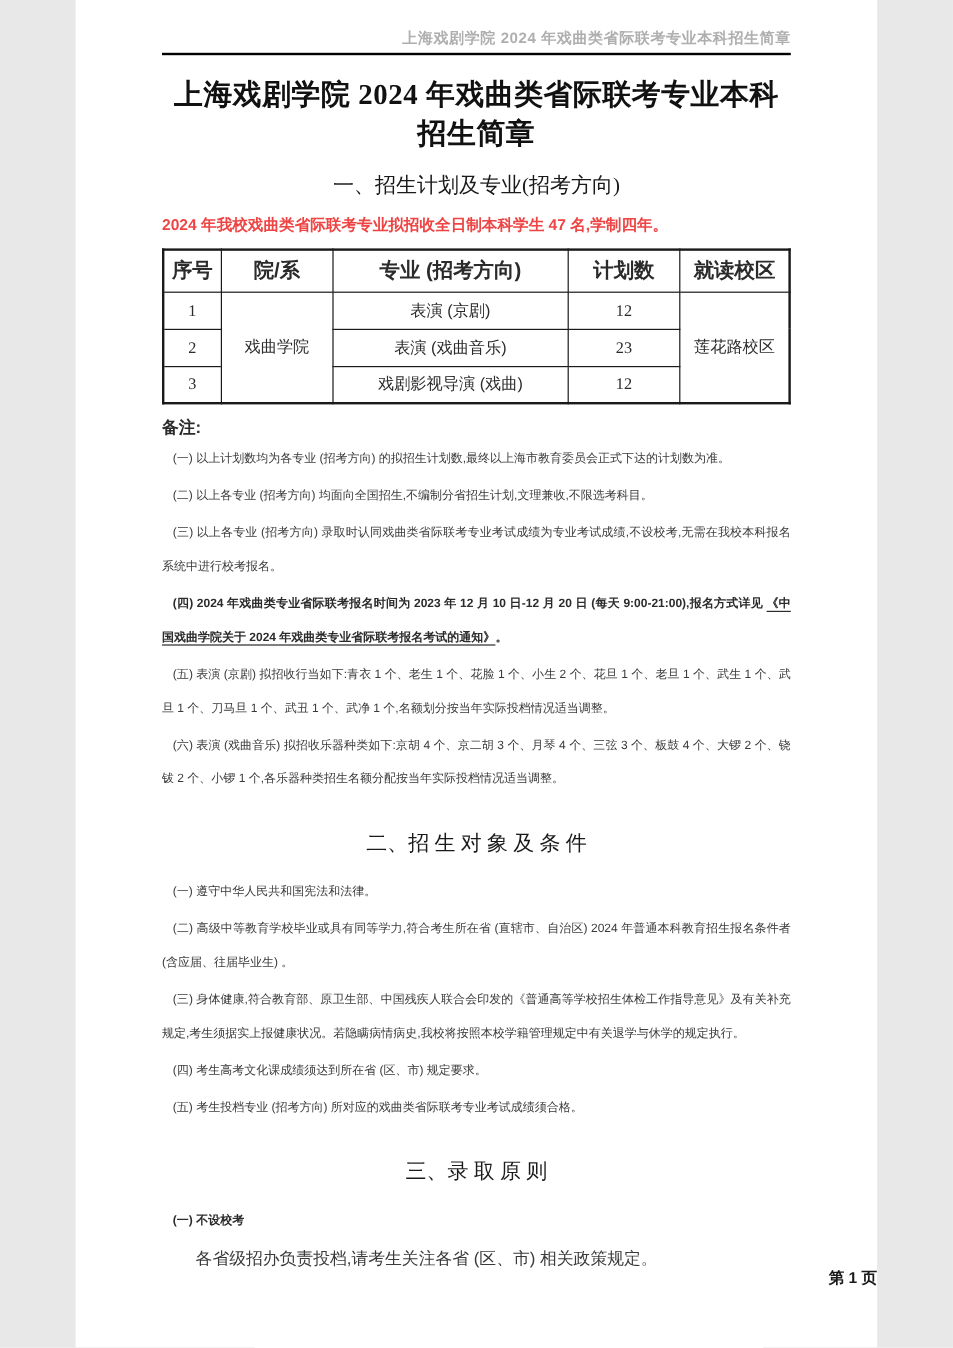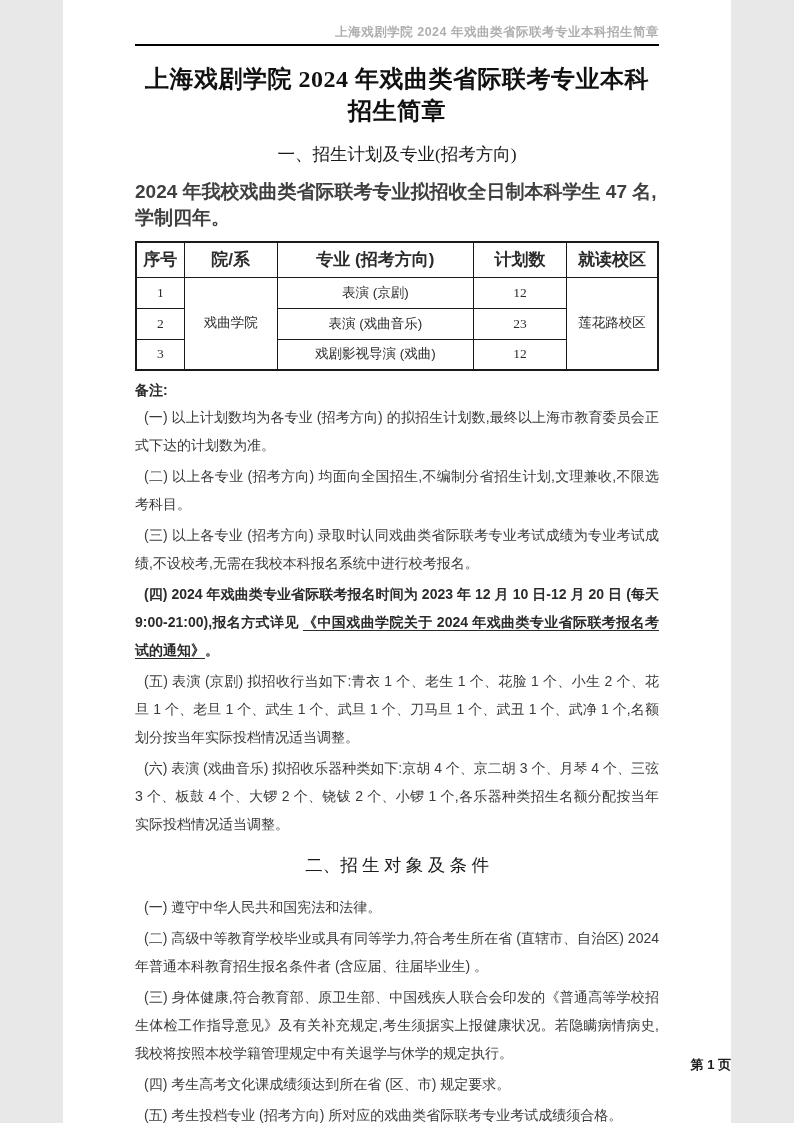--- a/index.html
+++ b/index.html
@@ -37,47 +37,47 @@
     font-family: "Liberation Serif", serif;
   }
   h2.sec-heading {
     margin-top: 15px;
     text-align: center;
     font-size: 17.5px;
     font-weight: normal;
     color: #1a1a1a;
     font-family: "Liberation Serif", serif;
   }
-  h2.sec-heading.mid { margin-top: 15px; margin-bottom: 16px; }
+  h2.sec-heading.mid { margin-top: 26px; margin-bottom: 16px; }
   p.intro {
     margin-top: 13px;
     font-weight: bold;
-    font-size: 19px;
-    color: #404040;
+    font-size: 13px;
+    color: #ef4444;
   }
   table.plan {
     width: 100%;
     margin-top: 10px;
     border-collapse: collapse;
     border: 2px solid #1a1a1a;
     table-layout: fixed;
   }
   table.plan th, table.plan td {
     border: 1px solid #1a1a1a;
     text-align: center;
     vertical-align: middle;
     color: #2b2b2b;
   }
   table.plan th { height: 35px; font-size: 17px; font-weight: bold; }
   table.plan td { height: 31px; font-size: 13.5px; }
   .num { font-family: "Liberation Serif", serif; font-size: 14px; }
   p.notes-label { margin-top: 11px; font-weight: bold; font-size: 14px; color: #2b2b2b; }
   p.body-line {
     margin-top: 3px;
-    font-size: 14px;
+    font-size: 10px;
     line-height: 28px;
     text-indent: 9px;
     text-align: justify;
     color: #3a3a3a;
   }
   p.body-line.bold { font-weight: bold; color: #2b2b2b; }
   a.doc-link { color: inherit; text-decoration: underline; text-underline-offset: 3px; cursor: pointer; }
   p.sub-body {
     margin-top: 2px;
     padding-left: 28px;

